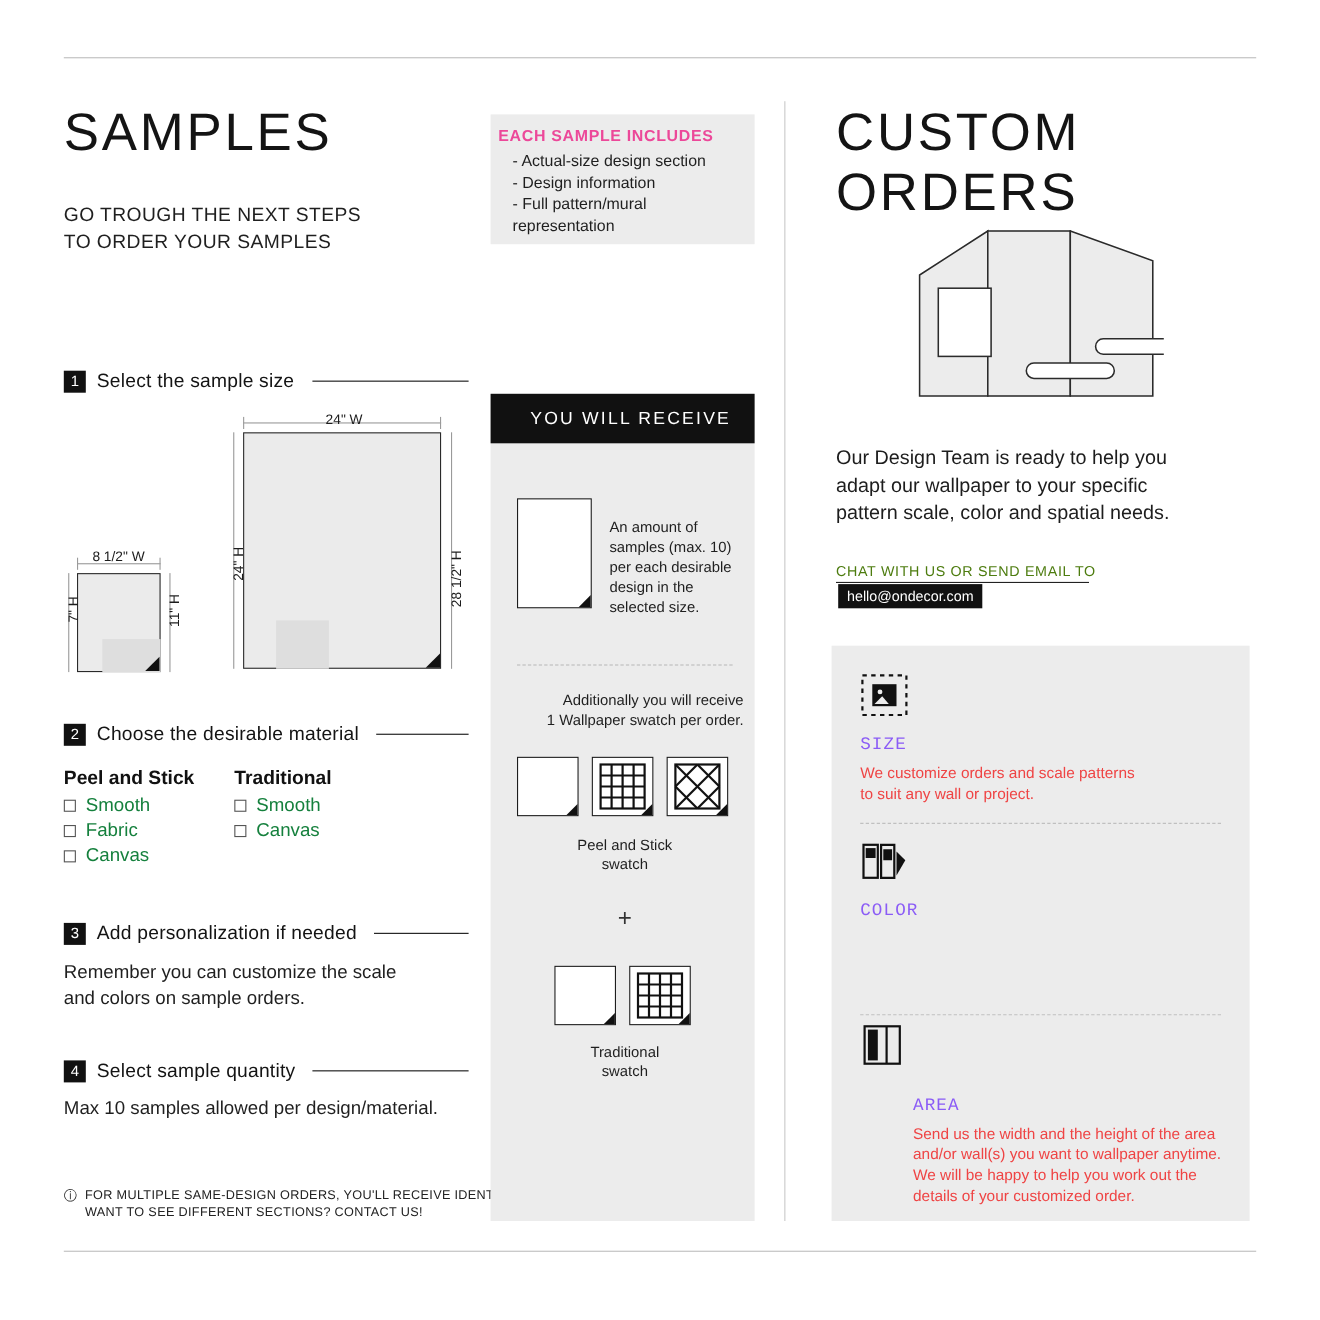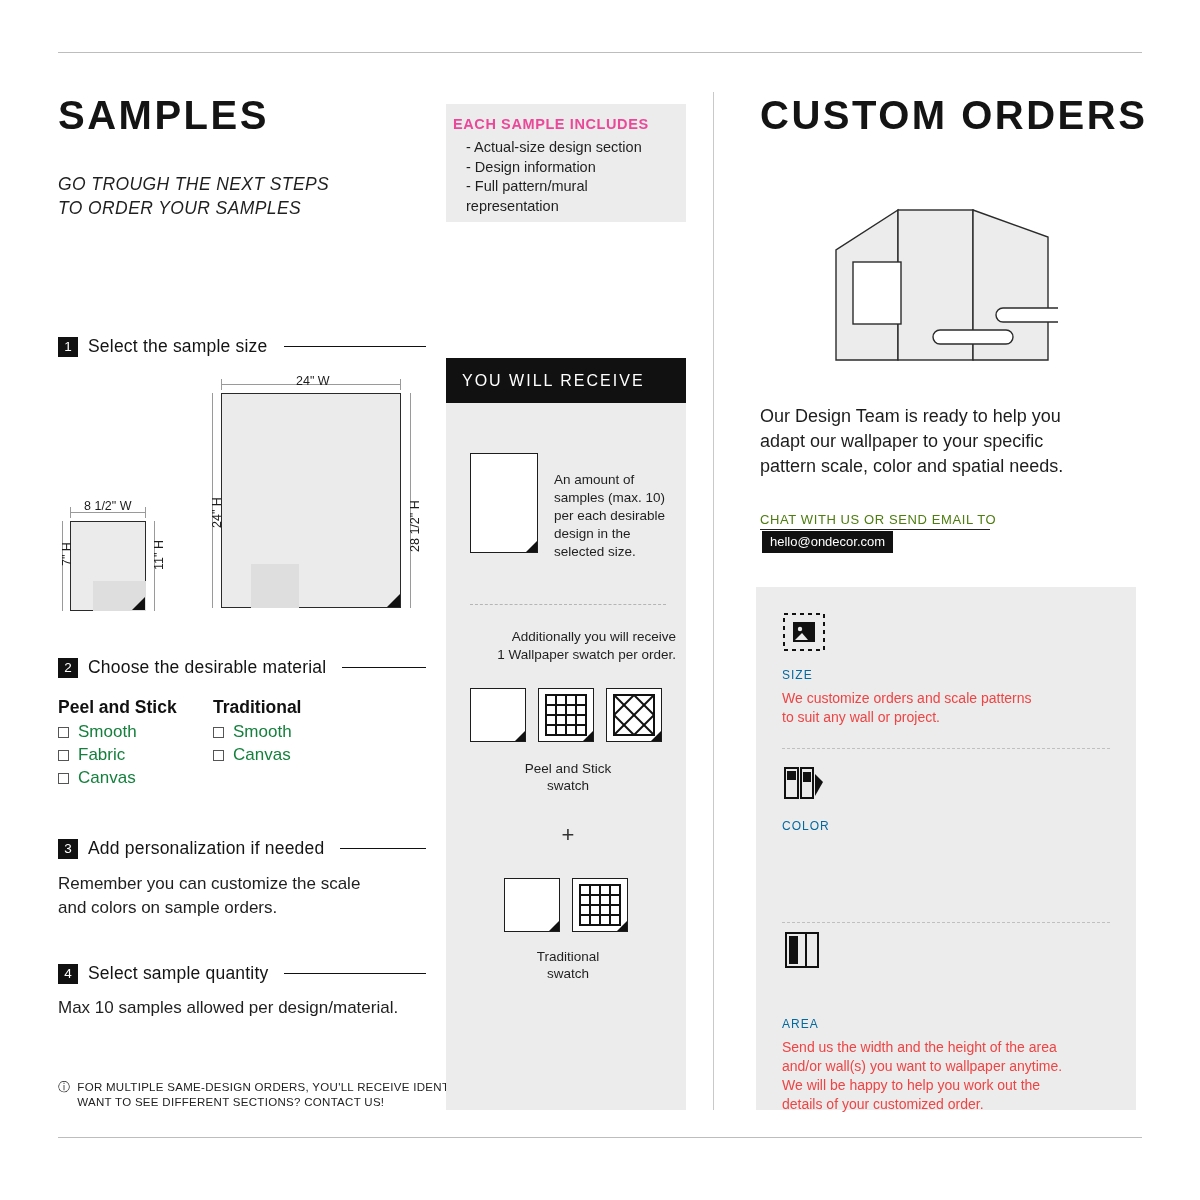--- a/index.html
+++ b/index.html
@@ -32,37 +32,37 @@
     width: 1px;
     background: #c9c9c9;
     left: 713px;
     top: 92px;
     height: 1018px;
   }
 
   
   .h1 {
     position: absolute;
-    font-size: 40px;
+    font-size: 48px;
     letter-spacing: 2.5px;
-    font-weight: 700;
+    font-weight: 400;
     color: #141414;
   }
   #samples-title { left: 58px; top: 93px; }
   #custom-title { left: 760px; top: 93px; }
 
   .subhead {
     position: absolute;
     font-size: 17.5px;
     line-height: 24px;
     letter-spacing: 0.4px;
     color: #1f1f1f;
     white-space: pre-line;
   }
-  #samples-sub { left: 58px; top: 172px; width: 360px; font-style: italic; }
+  #samples-sub { left: 58px; top: 183px; width: 360px; }
 
   
   .grey-box {
     position: absolute;
     background: #ececec;
   }
   #each-sample-box { left: 446px; top: 104px; width: 240px; height: 118px; }
   #each-sample-title {
     position: absolute;
     left: 453px; top: 116px;
@@ -213,21 +213,21 @@
   #receive-header {
     position: absolute;
     left: 446px; top: 358px;
     width: 240px; height: 45px;
     background: #111;
     color: #fff;
     font-size: 16px;
     letter-spacing: 2px;
     display: flex;
     align-items: center;
-    padding-left: 16px;
+    padding-left: 36px;
     box-sizing: border-box;
   }
   .white-card {
     position: absolute;
     background: #fff;
     border: 1px solid #1d1d1d;
     box-sizing: border-box;
   }
   #receive-card1 { left: 470px; top: 453px; width: 68px; height: 100px; }
   #receive-text1 {
@@ -329,40 +329,41 @@
     width: 380px;
     height: 523px;
     background: #ececec;
   }
   .feature {
     position: absolute;
     left: 782px;
     width: 330px;
   }
   .feature .ftitle {
-    font-size: 12px;
+    font-size: 16px;
     letter-spacing: 1px;
-    color: #0369a1;
+    color: #8b5cf6;
     margin-bottom: 7px;
+    font-family: Liberation Mono, monospace;
   }
   .feature .fbody {
     font-size: 14px;
     line-height: 19px;
     color: #ef4444;
     white-space: pre-line;
   }
   .feature-sep {
     position: absolute;
     left: 782px;
     width: 328px;
     border-top: 1px dashed #c0c0c0;
   }
   #feat1 { top: 668px; }
   #feat2 { top: 819px; }
-  #feat3 { top: 1017px; }
+  #feat3 { top: 996px; margin-left: 48px; }
   #fsep1 { top: 748px; }
   #fsep2 { top: 922px; }
   .ficon { position: absolute; left: 782px; }
   #ficon1 { top: 612px; }
   #ficon2 { top: 763px; }
   #ficon3 { top: 930px; }
 </style>
 </head>
 <body>
 

